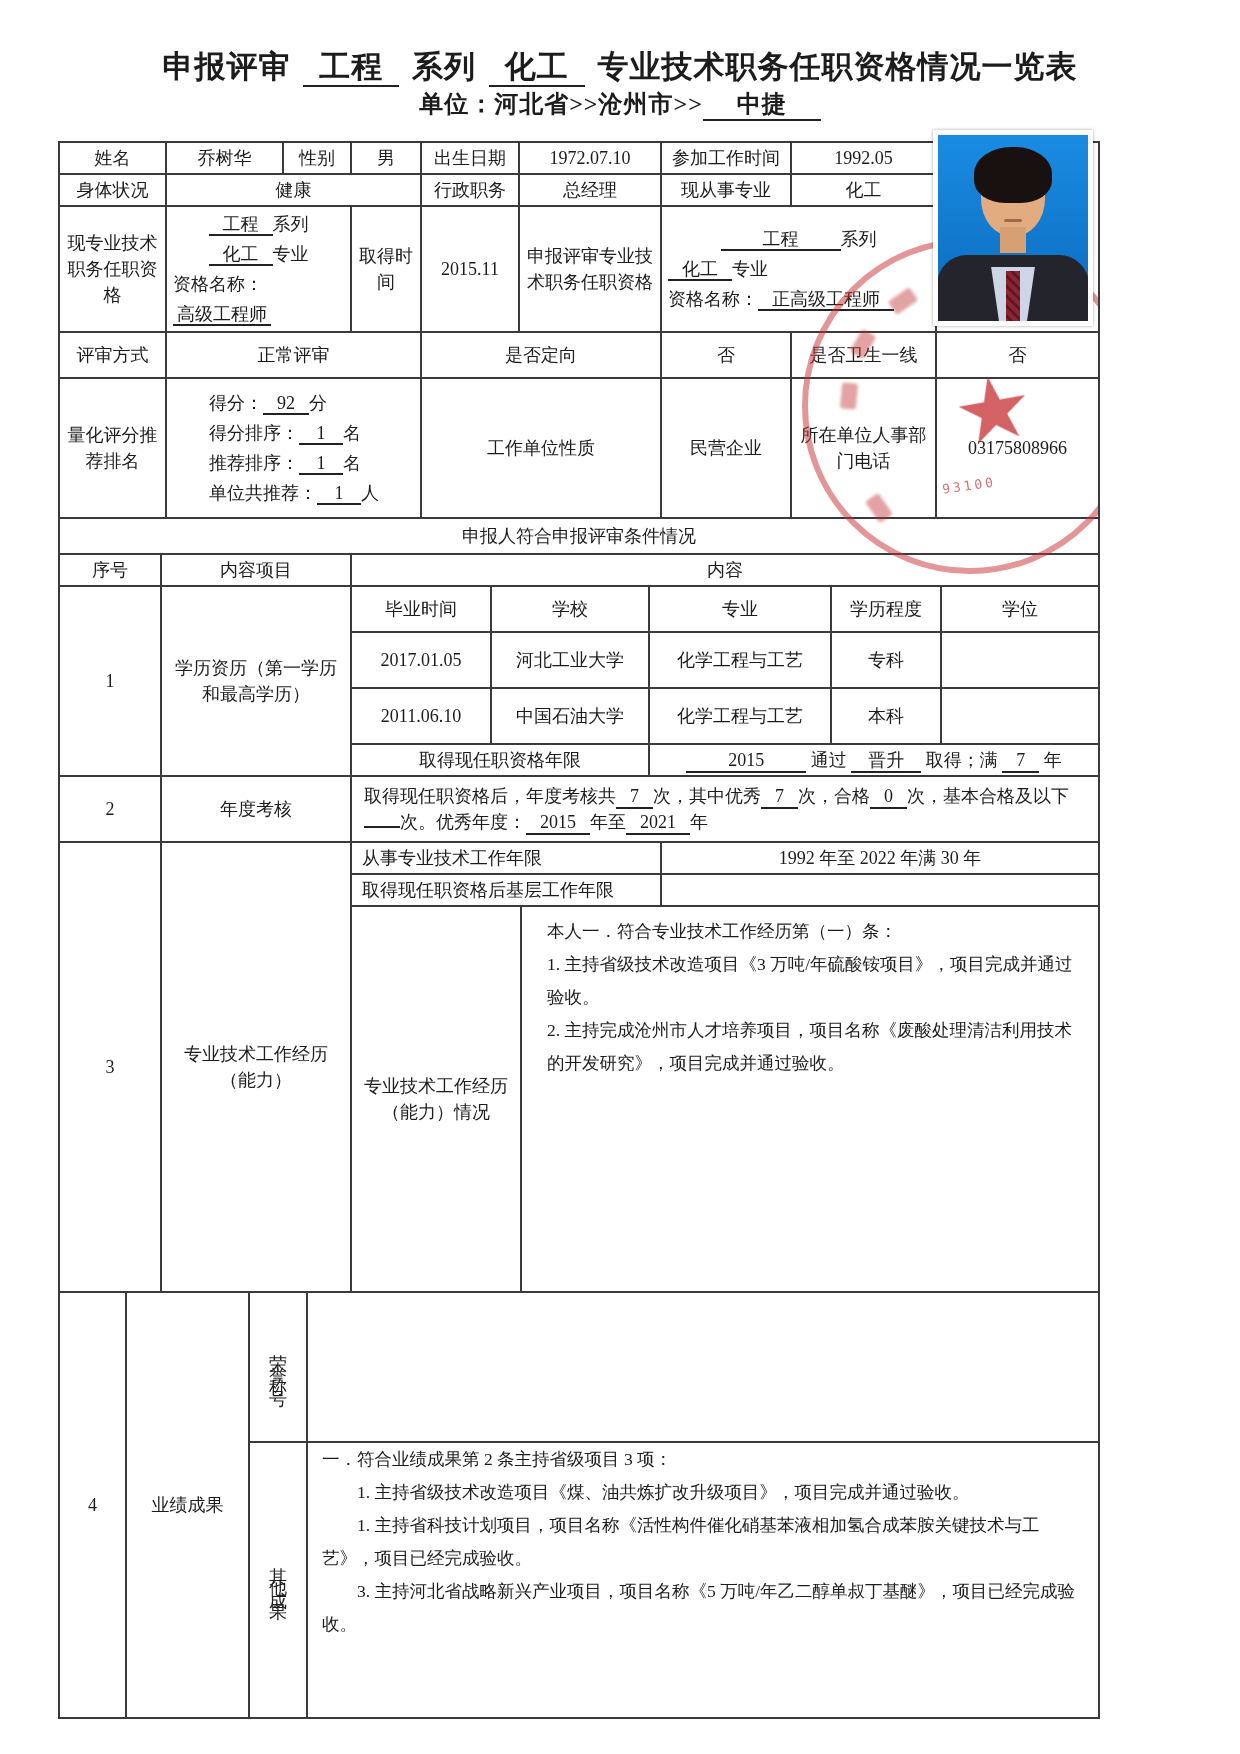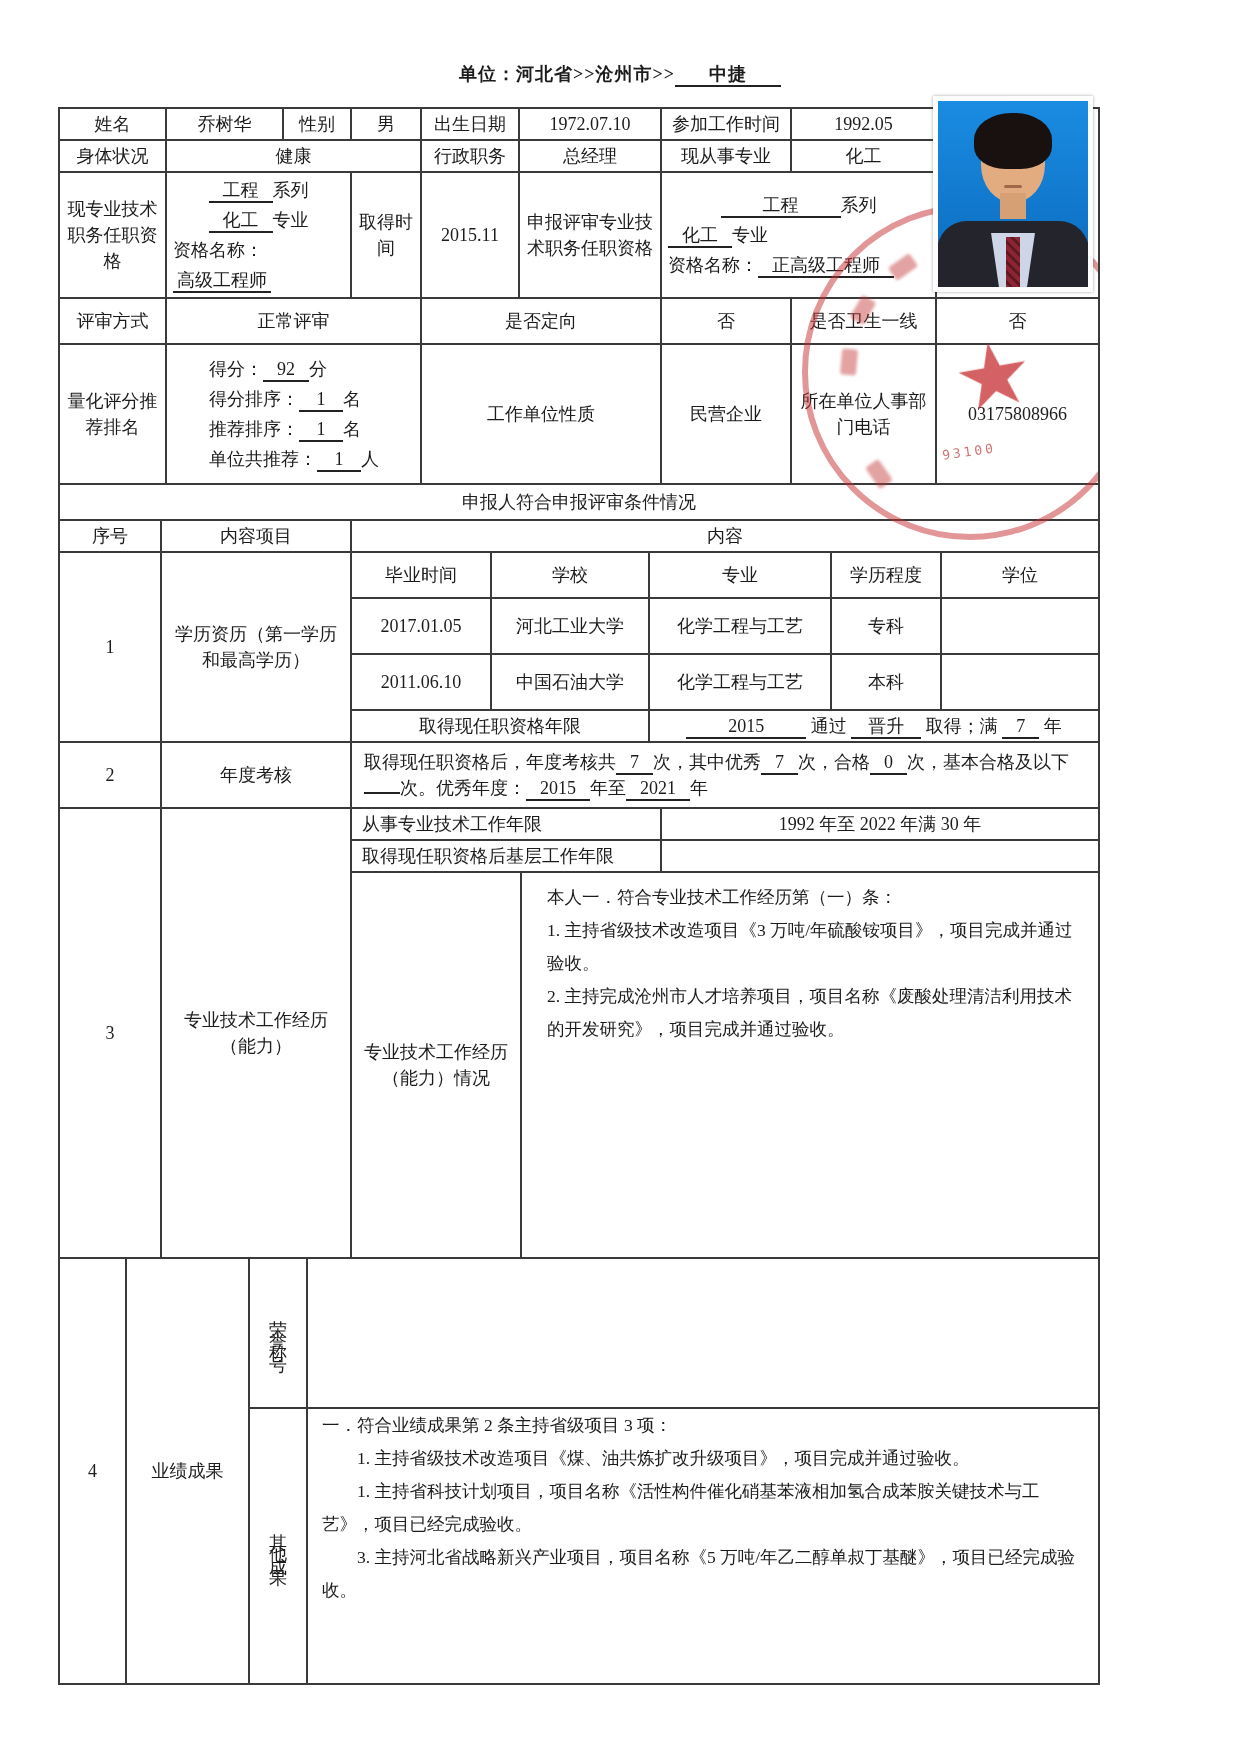--- a/index.html
+++ b/index.html
@@ -1,21 +1,21 @@
 <!DOCTYPE html>
 <html><head>
 <meta charset="utf-8">
 <style>
   * { margin:0; padding:0; box-sizing:border-box; }
   html,body { width:1240px; height:1754px; background:#ffffff; overflow:hidden;
     font-family:"Liberation Serif","DejaVu Serif",serif; color:#1c1c1c; }
   .page { position:relative; width:1240px; height:1754px; padding-top:46px; }
 
   .title { text-align:center; font-size:31px; font-weight:bold; letter-spacing:1px; }
-  .subtitle { text-align:center; font-size:18px; font-weight:bold; margin-top:16px; letter-spacing:1px; }
+  .subtitle { text-align:center; font-size:24px; font-weight:bold; letter-spacing:1px; }
   .bl { display:inline-block; border-bottom:2px solid #222; padding:0 14px; text-align:center; line-height:1.15; }
   .title .bl { padding:0 16px; margin:0 4px; }
   .subtitle .bl { padding:0 34px; }
 
   .form { position:relative; width:1040px; margin:20px 0 0 58px; }
   table { border-collapse:collapse; table-layout:fixed; width:1040px; }
   table + table { margin-top:-2px; }
   td { border:2px solid #3a3a3a; font-size:18px; text-align:center; vertical-align:middle;
        padding:2px 6px; word-break:break-all; line-height:1.45; }
   td.lft { text-align:left; }
@@ -62,20 +62,27 @@
   .sch  { position:absolute; width:26px; height:16px; background:rgba(193,52,52,.45);
     border-radius:3px; filter:blur(1.6px); }
   .serial { position:absolute; left:140px; top:240px; font-size:13px; color:rgba(182,40,40,.65);
     transform:rotate(-8deg); letter-spacing:3px; font-family:"DejaVu Sans Mono",monospace; }
 </style>
 </head>
 <body>
 
 <div class="page">
 
+  <div class="title">
+    <span>申报评审</span>
+    <span class="bl">工程</span>
+    <span>系列</span>
+    <span class="bl">化工</span>
+    <span>专业技术职务任职资格情况一览表</span>
+  </div>
 
   <div class="subtitle">
     <span>单位：</span><span>河北省&gt;&gt;沧州市&gt;&gt;</span><span class="bl">中捷</span>
   </div>
 
   <div class="form">
 
     <table>
       <colgroup>
           <col style="width:107px">

